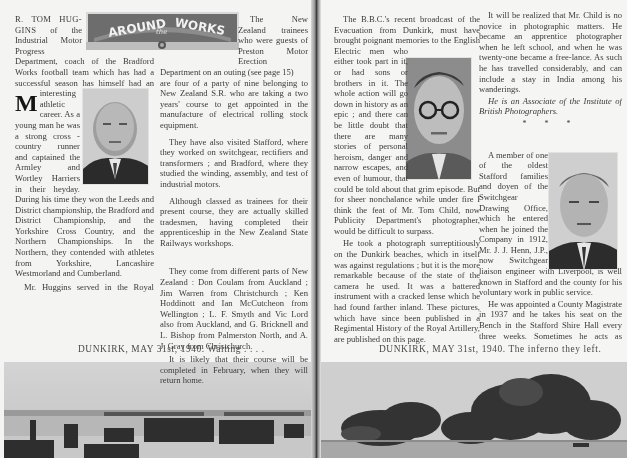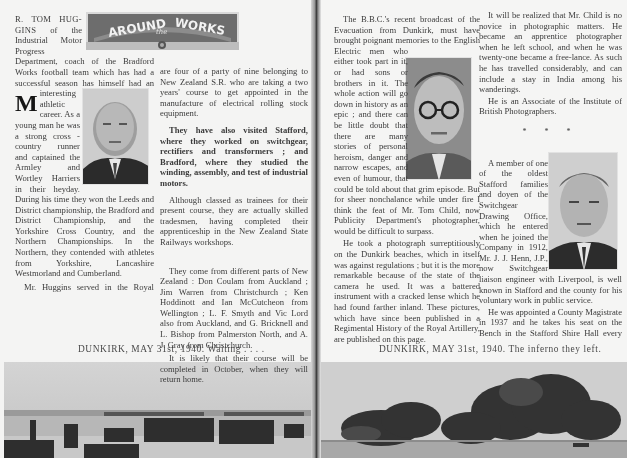--- a/index.html
+++ b/index.html
@@ -151,39 +151,40 @@
   <div style="float:right; width:72px; height:38px;"></div>
   <div style="clear:right; float:right; width:0; height:40px;"></div>
   <div style="clear:right; float:right; width:74px; height:100px;"></div>
   <span class="dropcap">M</span><span class="smallcaps">R. TOM HUG-GINS</span> <span>of the Industrial Motor Progress Department, coach of the Bradford Works football team which has had a successful season has himself had an interesting athletic career. As a young man he was a strong cross - country runner and captained the Armley and Wortley Harriers in their heyday. During his time they won the Leeds and District championship, the Bradford and District Championship, and the Yorkshire Cross Country, and the Northern Championships. In the Northern, they contended with athletes from Yorkshire, Lancashire Westmorland and Cumberland.</span>
   <p data-name="huggins-para-2" style="margin-top:3px;">Mr. Huggins served in the Royal Field Artillery in the first world war, and took the opportunity of running in the Army championship contests. Altogether he has won twenty gold medals for long distance running.</p>
   
 </div>
 
 <div class="txt" data-name="nz-article" style="left:160px; top:14px; width:148px;">
   <div style="float:left; width:78px; height:52px;"></div>
+  <p data-name="nz-intro" style="text-indent:12px; margin:0;">The New Zealand trainees who were guests of Preston Motor Erection Department on an outing (see page 15)</p>
   <p class="noindent" data-name="nz-para-1" style="clear:left; margin-bottom:6px;">are four of a party of nine belonging to New Zealand S.R. who are taking a two years' course to get appointed in the manufacture of electrical rolling stock equipment.</p>
-  <p data-name="nz-para-2" style="margin-bottom:6px;font-weight:bold;">They have also visited Stafford, where they worked on switchgear, rectifiers and transformers ; and Bradford, where they studied the winding, assembly, and test of industrial motors.</p>
+  <p data-name="nz-para-2" style="margin-bottom:6px;">They have also visited Stafford, where they worked on switchgear, rectifiers and transformers ; and Bradford, where they studied the winding, assembly, and test of industrial motors.</p>
   <p data-name="nz-para-3" style="margin-bottom:18px;">Although classed as trainees for their present course, they are actually skilled tradesmen, having completed their apprenticeship in the New Zealand State Railways workshops.</p>
   <p data-name="nz-para-4" style="">They come from different parts of New Zealand : Don Coulam from Auckland ; Jim Warren from Christchurch ; Ken Hoddinott and Ian McCutcheon from Wellington ; L. F. Smyth and Vic Lord also from Auckland, and G. Bricknell and L. Bishop from Palmerston North, and A. J. Gray from Christchurch.</p>
-  <p data-name="nz-para-5">It is likely that their course will be completed in October, when they will return home.</p>
+  <p data-name="nz-para-5">It is likely that their course will be completed in February, when they will return home.</p>
 </div>
 
 <div class="txt" data-name="child-article" style="left:334px; top:14px; width:146px; height:330px; overflow:hidden;font-family:Liberation Serif, serif;">
   <div style="float:right; width:0; height:38px;"></div>
   <div style="clear:right; float:right; width:72px; height:126px;"></div>
   <p data-name="child-para-1-flow" style="margin-bottom:2px;">The B.B.C.'s recent broadcast of the Evacuation from Dunkirk, must have brought poignant memories to the English Electric men who either took part in it, or had sons or brothers in it. The whole action will go down in history as an epic ; and there can be little doubt that there are many stories of personal heroism, danger and narrow escapes, and even of humour, that could be told about that grim episode. But for sheer nonchalance while under fire I think the feat of Mr. Tom Child, now Publicity Department's photographer, would be difficult to surpass.</p>
   <p data-name="child-para-2">He took a photograph surreptitiously on the Dunkirk beaches, which in itself was against regulations ; but it is the more remarkable because of the state of the camera he used. It was a battered instrument with a cracked lense which he had found farther inland. These pictures, which have since been published in a Regimental History of the Royal Artillery, are published on this page.</p>
 </div>
 
 <div class="txt" data-name="right-col2" style="left:479px; top:10px; width:143px; height:330px; overflow:hidden;">
   <div style="float:right; width:0; height:136px;"></div>
   <div style="clear:right; float:right; width:74px; height:118px;"></div>
   <p data-name="child-cont-para-1" style="margin-bottom:1px;">It will be realized that Mr. Child is no novice in photographic matters. He became an apprentice photographer when he left school, and when he was twenty-one became a free-lance. As such he has travelled considerably, and can include a stay in India among his wanderings.</p>
-  <p data-name="child-cont-para-2" style="margin-bottom:10px;">He is an Associate of the Institute of British Photographers.</p>
+  <p data-name="child-cont-para-2" style="margin-bottom:2px;font-style:italic;">He is an Associate of the Institute of British Photographers.</p>
   <div data-name="section-separator" style="text-align:center; letter-spacing:8px; font-size:8px; margin-bottom:3px;">* * *</div>
   <p data-name="henn-para-1" style="margin-bottom:1px;margin-top:20px;">A member of one of the oldest Stafford families and doyen of the Switchgear Drawing Office, which he entered when he joined the Company in 1912, Mr. J. J. Henn, J.P., now Switchgear liaison engineer with Liverpool, is well known in Stafford and the county for his voluntary work in public service.</p>
   <p data-name="henn-para-2" style="margin-bottom:1px;">He was appointed a County Magistrate in 1937 and he takes his seat on the Bench in the Stafford Shire Hall every three weeks. Sometimes he acts as chairman. He is also a member of the panel for the juvenile courts.</p>
 
 </div>
 
 <style>
 </style>
 
 </body></html>

